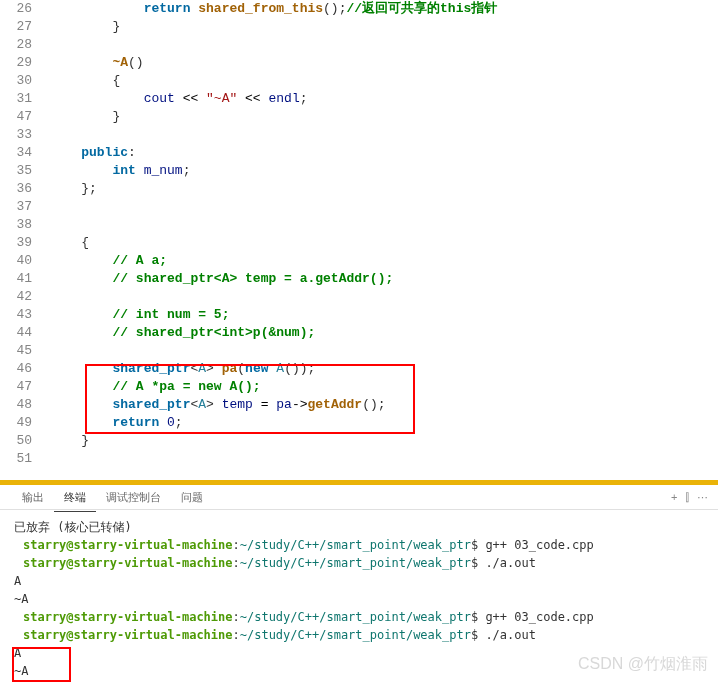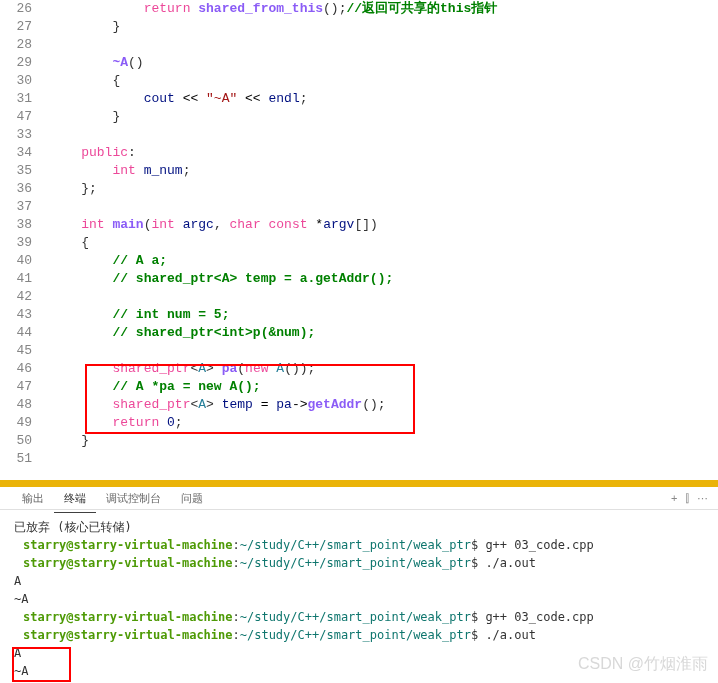--- a/index.html
+++ b/index.html
@@ -27,39 +27,39 @@
       text-align: right;
       padding-right: 18px;
       color: #858585;
       user-select: none;
       flex-shrink: 0;
     }
     .code-content {
       white-space: pre;
       color: #333;
     }
-    .keyword { color: #ec4899; font-weight: normal; }
-    .funcname { color: #8b5cf6; font-weight: bold; }
+    .keyword { color: #0369a1; font-weight: bold; }
+    .funcname { color: #a16207; font-weight: bold; }
     .type { color: #267f99; }
     .string { color: #a31515; }
     .comment { color: #008000; font-weight: bold; }
     .punct { color: #333; }
     .varname { color: #001080; }
     .operator { color: #000; }
     .redbox {
       position: absolute;
       border: 2px solid #ff0000;
       pointer-events: none;
     }
     .box1 { left: 85px; top: 364px; width: 330px; height: 70px; }
     .box2 { left: 12px; top: 647px; width: 59px; height: 35px; }
     .panel-tabs {
       display: flex;
       border-bottom: 1px solid #e0e0e0;
-      border-top: 7px solid #eab308;
+      border-top: 5px solid #eab308;
       padding: 0 12px;
       height: 30px;
       align-items: center;
       font-family: "Microsoft YaHei", sans-serif;
       font-size: 11px;
       color: #666;
       position: relative;
     }
     .tab {
       padding: 0 10px;
@@ -146,21 +146,20 @@
     <div class="code-line">
       <div class="gutter">36</div>
       <div class="code-content">    <span class="punct">};</span></div>
     </div>
     <div class="code-line">
       <div class="gutter">37</div>
       <div class="code-content"></div>
     </div>
     <div class="code-line">
       <div class="gutter">38</div>
-      <div class="code-content">    <span class="keyword">int </span><span class="funcname">main</span><span class="punct">(</span><span class="keyword">int </span><span class="varname">argc</span><span class="punct">, </span><span class="keyword">char const </span><span class="operator">*</span><span class="varname">argv</span><span class="punct">[])</span></div>
     </div>
     <div class="code-line">
       <div class="gutter">39</div>
       <div class="code-content">    <span class="punct">{</span></div>
     </div>
     <div class="code-line">
       <div class="gutter">40</div>
       <div class="code-content">        <span class="comment">// A a;</span></div>
     </div>
     <div class="code-line">

